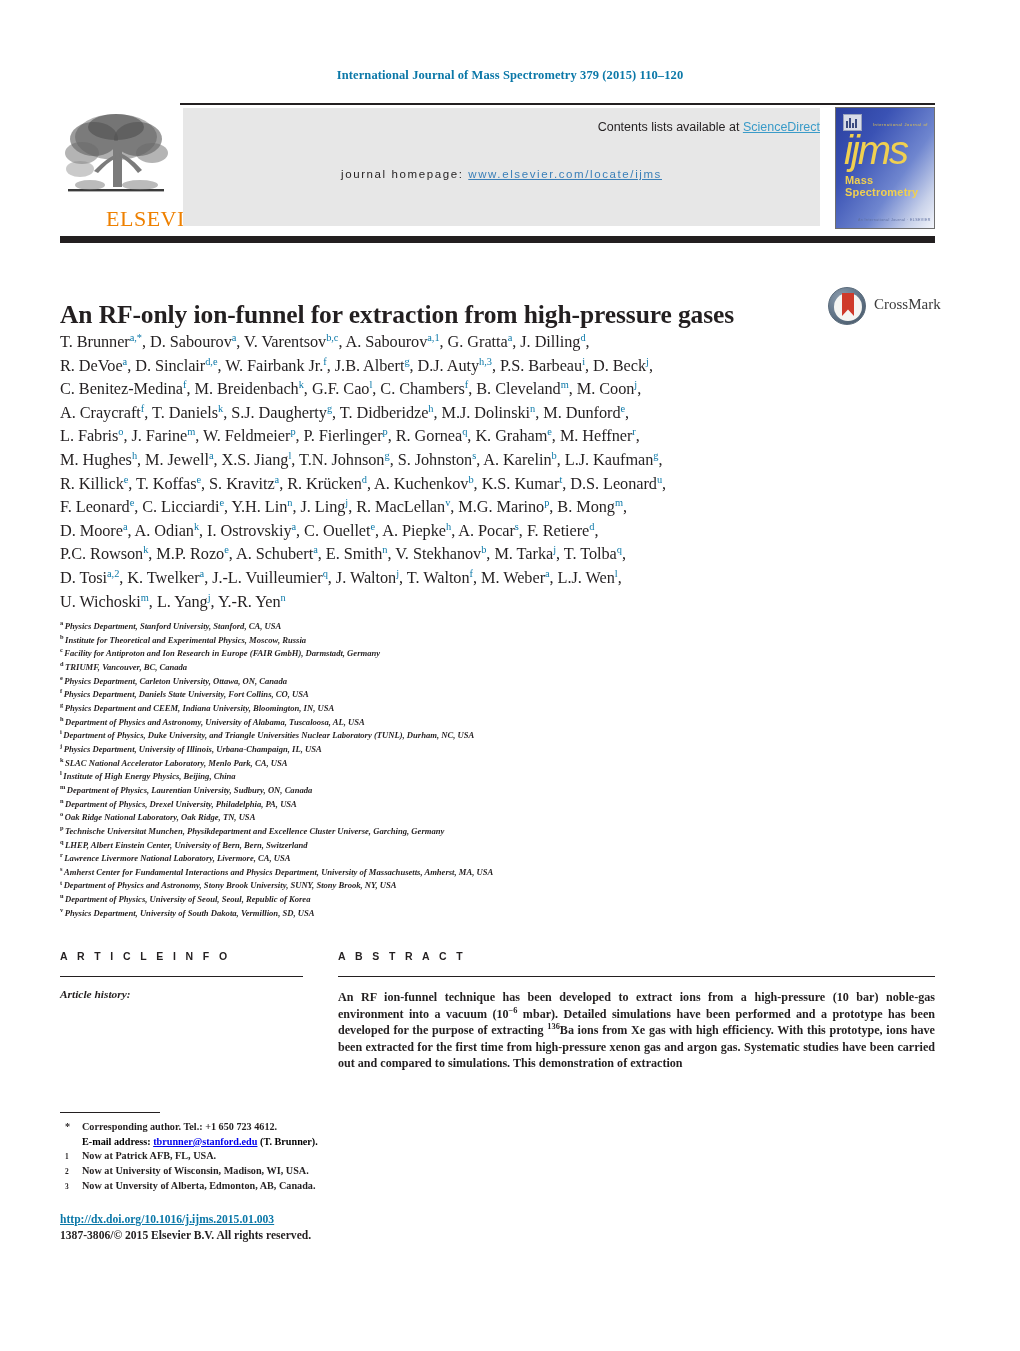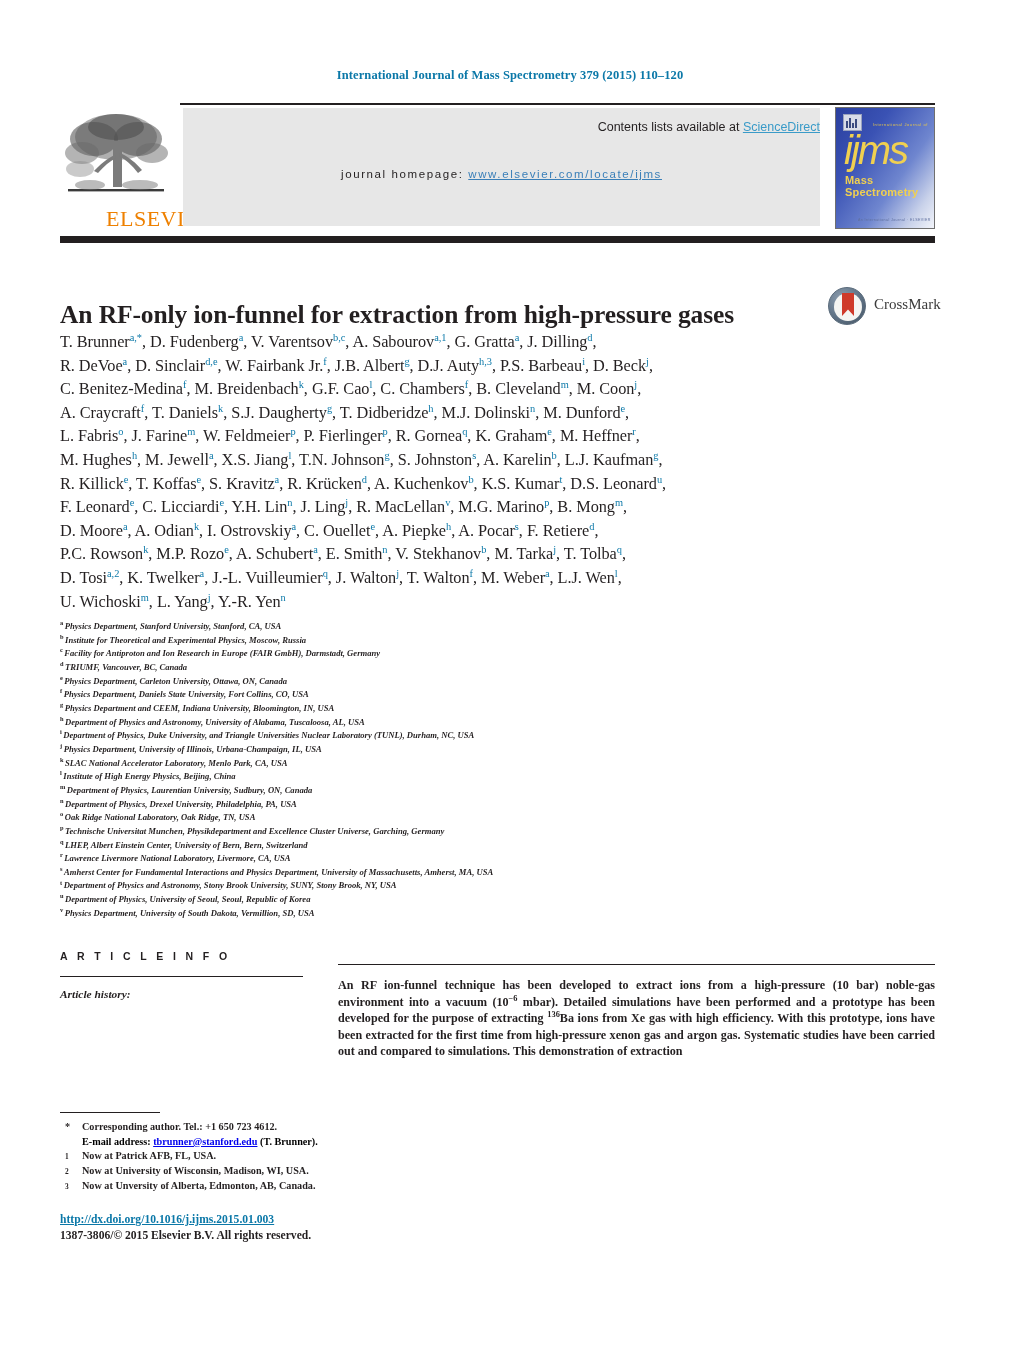--- a/index.html
+++ b/index.html
@@ -470,21 +470,21 @@
 
   <div class="crossmark">
     <div class="cm-circle">
       <div class="cm-inner"></div>
       <div class="cm-ribbon"></div>
     </div>
     <div class="cm-text">CrossMark</div>
   </div>
 
   <div class="authors">
-      <div><span>T. Brunner</span><sup>a,*</sup><span>, D. Fudenberg</span><sup>a</sup><span>, V. Varentsov</span><sup>b,c</sup><span>, A. Sabourov</span><sup>a,1</sup><span>, G. Gratta</span><sup>a</sup><span>, J. Dilling</span><sup>d</sup><span>,</span></div>
+      <div><span>T. Brunner</span><sup>a,*</sup><span>, D. Sabourov</span><sup>a</sup><span>, V. Varentsov</span><sup>b,c</sup><span>, A. Sabourov</span><sup>a,1</sup><span>, G. Gratta</span><sup>a</sup><span>, J. Dilling</span><sup>d</sup><span>,</span></div>
       <div><span>R. DeVoe</span><sup>a</sup><span>, D. Sinclair</span><sup>d,e</sup><span>, W. Fairbank Jr.</span><sup>f</sup><span>, J.B. Albert</span><sup>g</sup><span>, D.J. Auty</span><sup>h,3</sup><span>, P.S. Barbeau</span><sup>i</sup><span>, D. Beck</span><sup>j</sup><span>,</span></div>
       <div><span>C. Benitez-Medina</span><sup>f</sup><span>, M. Breidenbach</span><sup>k</sup><span>, G.F. Cao</span><sup>l</sup><span>, C. Chambers</span><sup>f</sup><span>, B. Cleveland</span><sup>m</sup><span>, M. Coon</span><sup>j</sup><span>,</span></div>
       <div><span>A. Craycraft</span><sup>f</sup><span>, T. Daniels</span><sup>k</sup><span>, S.J. Daugherty</span><sup>g</sup><span>, T. Didberidze</span><sup>h</sup><span>, M.J. Dolinski</span><sup>n</sup><span>, M. Dunford</span><sup>e</sup><span>,</span></div>
       <div><span>L. Fabris</span><sup>o</sup><span>, J. Farine</span><sup>m</sup><span>, W. Feldmeier</span><sup>p</sup><span>, P. Fierlinger</span><sup>p</sup><span>, R. Gornea</span><sup>q</sup><span>, K. Graham</span><sup>e</sup><span>, M. Heffner</span><sup>r</sup><span>,</span></div>
       <div><span>M. Hughes</span><sup>h</sup><span>, M. Jewell</span><sup>a</sup><span>, X.S. Jiang</span><sup>l</sup><span>, T.N. Johnson</span><sup>g</sup><span>, S. Johnston</span><sup>s</sup><span>, A. Karelin</span><sup>b</sup><span>, L.J. Kaufman</span><sup>g</sup><span>,</span></div>
       <div><span>R. Killick</span><sup>e</sup><span>, T. Koffas</span><sup>e</sup><span>, S. Kravitz</span><sup>a</sup><span>, R. Krücken</span><sup>d</sup><span>, A. Kuchenkov</span><sup>b</sup><span>, K.S. Kumar</span><sup>t</sup><span>, D.S. Leonard</span><sup>u</sup><span>,</span></div>
       <div><span>F. Leonard</span><sup>e</sup><span>, C. Licciardi</span><sup>e</sup><span>, Y.H. Lin</span><sup>n</sup><span>, J. Ling</span><sup>j</sup><span>, R. MacLellan</span><sup>v</sup><span>, M.G. Marino</span><sup>p</sup><span>, B. Mong</span><sup>m</sup><span>,</span></div>
       <div><span>D. Moore</span><sup>a</sup><span>, A. Odian</span><sup>k</sup><span>, I. Ostrovskiy</span><sup>a</sup><span>, C. Ouellet</span><sup>e</sup><span>, A. Piepke</span><sup>h</sup><span>, A. Pocar</span><sup>s</sup><span>, F. Retiere</span><sup>d</sup><span>,</span></div>
       <div><span>P.C. Rowson</span><sup>k</sup><span>, M.P. Rozo</span><sup>e</sup><span>, A. Schubert</span><sup>a</sup><span>, E. Smith</span><sup>n</sup><span>, V. Stekhanov</span><sup>b</sup><span>, M. Tarka</span><sup>j</sup><span>, T. Tolba</span><sup>q</sup><span>,</span></div>
       <div><span>D. Tosi</span><sup>a,2</sup><span>, K. Twelker</span><sup>a</sup><span>, J.-L. Vuilleumier</span><sup>q</sup><span>, J. Walton</span><sup>j</sup><span>, T. Walton</span><sup>f</sup><span>, M. Weber</span><sup>a</sup><span>, L.J. Wen</span><sup>l</sup><span>,</span></div>
@@ -516,20 +516,21 @@
       <div class="aff"><sup>v</sup><span>Physics Department, University of South Dakota, Vermillion, SD, USA</span></div>
     </div>
 
   <div class="info-col">
     <div class="sec-head">A R T I C L E    I N F O</div>
     <hr class="hr-thin">
     <div class="history-title">Article history:</div>
   </div>
 
   <div class="abs-col">
+    <div class="sec-head">A B S T R A C T</div>
     <hr class="hr-thin">
     <p class="abstract-body"><span>An RF ion-funnel technique has been developed to extract ions from a high-pressure (10 bar) noble-gas environment into a vacuum (10</span><sup>−6</sup><span> mbar). Detailed simulations have been performed and a prototype has been developed for the purpose of extracting </span><sup>136</sup><span>Ba ions from Xe gas with high efficiency. With this prototype, ions have been extracted for the first time from high-pressure xenon gas and argon gas. Systematic studies have been carried out and compared to simulations. This demonstration of extraction</span></p>
   </div>
 
   <div class="footnotes">
     <div class="fn-rule"></div>
     <div class="fn-row">
       <span class="marker">*</span>
       <span>Corresponding author. Tel.: +1 650 723 4612.</span>
     </div>

